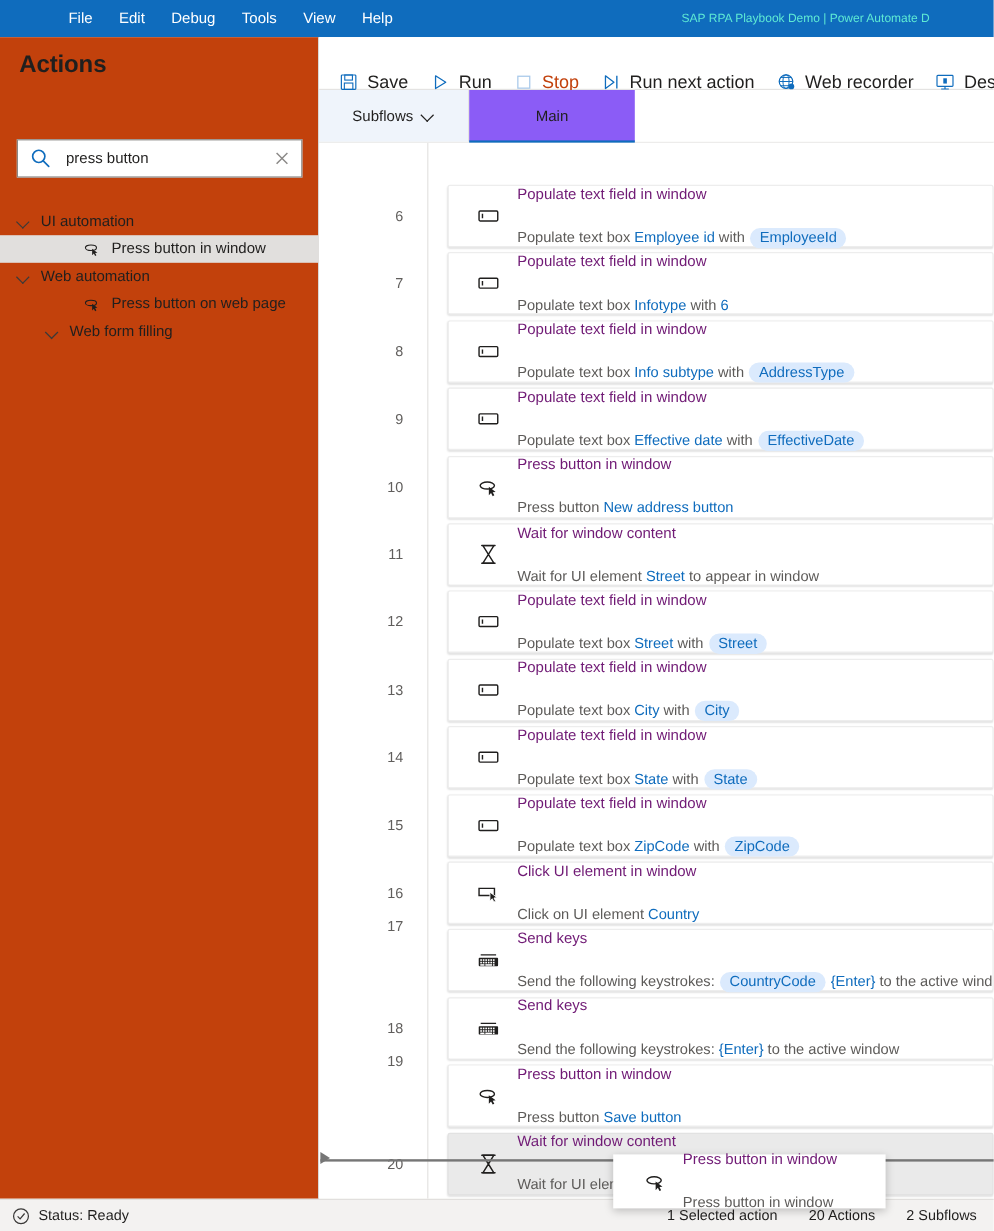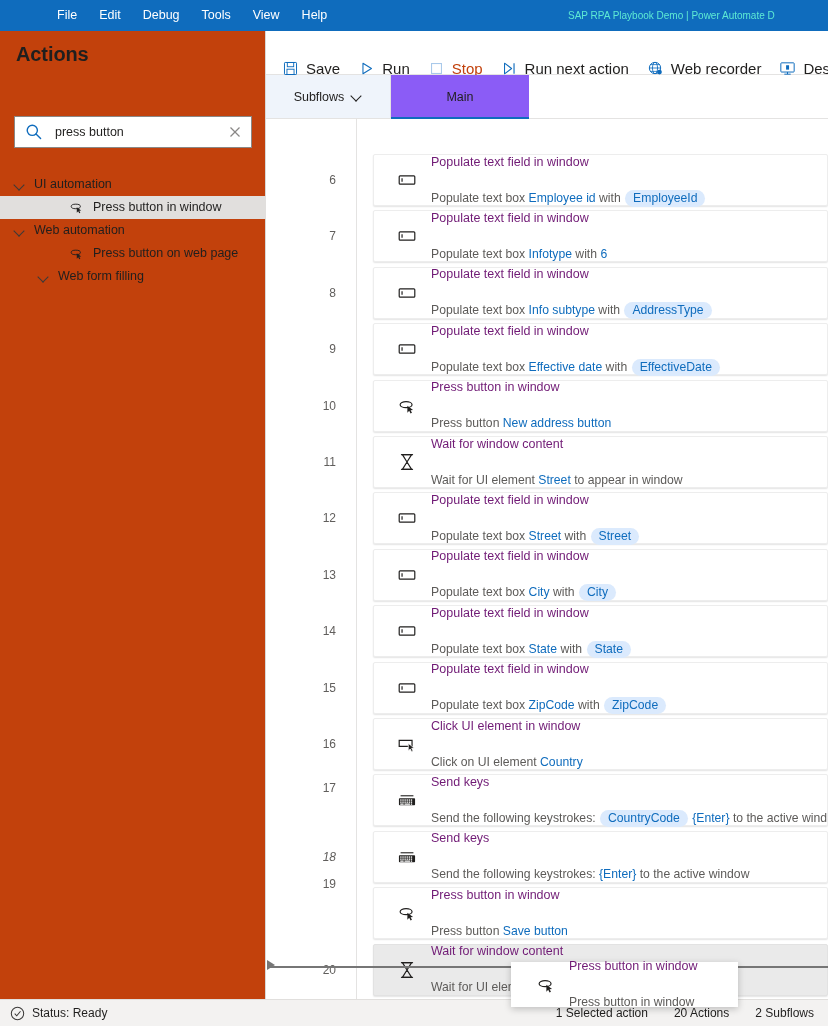--- a/index.html
+++ b/index.html
@@ -340,22 +340,22 @@
         <div class="rownum" style="top: 110.4px;">7</div>
         <div class="rownum" style="top: 166.8px;">8</div>
         <div class="rownum" style="top: 223.2px;">9</div>
         <div class="rownum" style="top: 279.6px;">10</div>
         <div class="rownum" style="top: 320px; margin-top: 16px;">11</div>
         <div class="rownum" style="top: 392.4px;">12</div>
         <div class="rownum" style="top: 448.8px;">13</div>
         <div class="rownum" style="top: 505.2px;">14</div>
         <div class="rownum" style="top: 561.6px;">15</div>
         <div class="rownum" style="top: 618px;">16</div>
-        <div class="rownum" style="top: 662px; margin-left: 15px;">17</div>
-        <div class="rownum" style="top: 730.8px; font-style: italic;">18</div>
+        <div class="rownum" style="top: 646px; margin-left: 15px;">17</div>
+        <div class="rownum" style="top: 730.8px;">18</div>
         <div class="rownum" style="top: 758px;">19</div>
         <div class="rownum" style="top: 843.6px;">20</div>
       </div>
     <div id="cards">
         <div class="card" style="top: 35px; height: 52px;">
           <span class="card-ico"><svg viewBox="0 0 24 24" width="22" height="22">
               <rect x="3.5" y="7.5" width="17" height="9" rx="1" fill="none" stroke="#201f1e" stroke-width="1.3"></rect>
               <line x1="6.6" y1="10" x2="6.6" y2="14" stroke="#201f1e" stroke-width="1.3"></line>
             </svg></span>
           <div class="card-txt">

